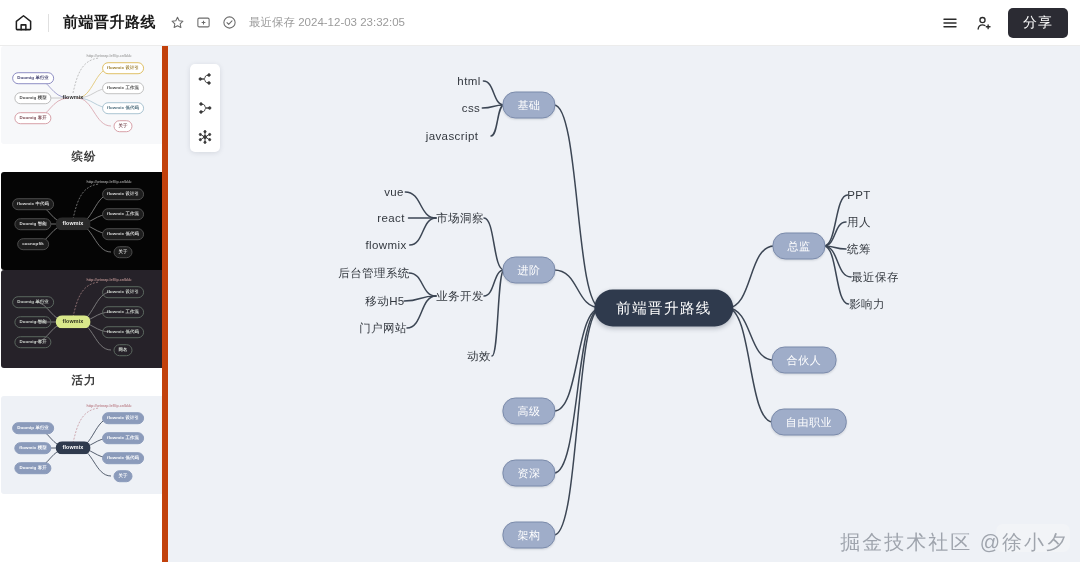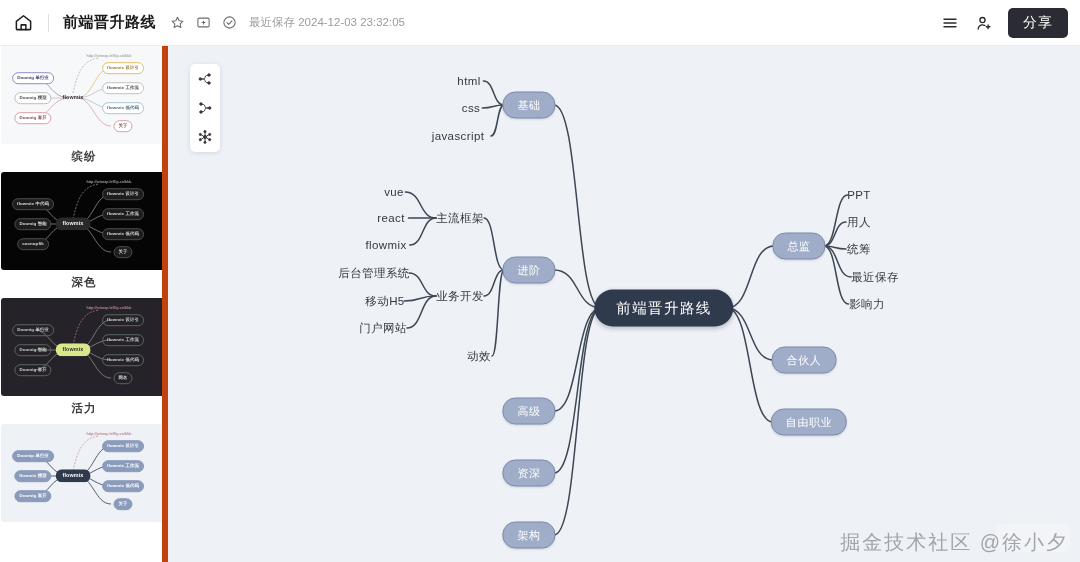--- a/index.html
+++ b/index.html
@@ -217,21 +217,20 @@
               <div class="mini-node" style="left: 32px; top: 32px; color: rgb(220, 220, 220); border: 0.6px solid rgb(76, 76, 76); background: rgb(29, 29, 29);">flowmix 中代码</div>
               <div class="mini-node" style="left: 32px; top: 52px; color: rgb(220, 220, 220); border: 0.6px solid rgb(76, 76, 76); background: rgb(29, 29, 29);">Doomig 智能</div>
               <div class="mini-node" style="left: 32px; top: 72px; color: rgb(220, 220, 220); border: 0.6px solid rgb(76, 76, 76); background: rgb(29, 29, 29);">cocnopfik</div>
               <div class="mini-node" style="left: 122px; top: 22px; color: rgb(220, 220, 220); border: 0.6px solid rgb(76, 76, 76); background: rgb(29, 29, 29);">flowmix 设计引</div>
               <div class="mini-node" style="left: 122px; top: 42px; color: rgb(220, 220, 220); border: 0.6px solid rgb(76, 76, 76); background: rgb(29, 29, 29);">flowmix 工作流</div>
               <div class="mini-node" style="left: 122px; top: 62px; color: rgb(220, 220, 220); border: 0.6px solid rgb(76, 76, 76); background: rgb(29, 29, 29);">flowmix 低代码</div>
               <div class="mini-node" style="left: 122px; top: 80px; color: rgb(220, 220, 220); border: 0.6px solid rgb(76, 76, 76); background: rgb(29, 29, 29);">关于</div>
               <div class="mini-node" style="left: 72px; top: 52px; background: rgb(42, 42, 42); color: rgb(242, 242, 242); font-size: 5.4px; padding: 3px 6px; border: 0.6px solid rgba(0, 0, 0, 0);">flowmix</div>
             </div>
           </div>
-          <div class="theme-label">深色</div>
         </div>
         <div class="theme-card">
           <div class="theme-thumb th-vital">
             <div class="mini">
               <svg viewBox="0 0 166 98" width="166" height="98">
                 <path d="M68,52 C50,52 48,32 34,32" fill="none" stroke="#8d8d8d" stroke-width="0.8"></path>
                 <path d="M68,52 C50,52 48,52 34,52" fill="none" stroke="#8d8d8d" stroke-width="0.8"></path>
                 <path d="M68,52 C50,52 48,72 34,72" fill="none" stroke="#8d8d8d" stroke-width="0.8"></path>
                 <path d="M76,52 C92,52 94,22 110,22" fill="none" stroke="#8d8d8d" stroke-width="0.8"></path>
                 <path d="M76,52 C92,52 94,42 110,42" fill="none" stroke="#8d8d8d" stroke-width="0.8"></path>
@@ -329,22 +328,22 @@
         <div class="node pill" style="left: 361px; top: 59px;">基础</div>
         <div class="node pill" style="left: 361px; top: 224px;">进阶</div>
         <div class="node pill" style="left: 361px; top: 365px;">高级</div>
         <div class="node pill" style="left: 361px; top: 427px;">资深</div>
         <div class="node pill" style="left: 361px; top: 489px;">架构</div>
         <div class="node pill" style="left: 631px; top: 200px;">总监</div>
         <div class="node pill" style="left: 636px; top: 314px;">合伙人</div>
         <div class="node pill" style="left: 641px; top: 376px;">自由职业</div>
         <div class="node leaf" style="left: 301px; top: 35px;">html</div>
         <div class="node leaf" style="left: 303px; top: 62px;">css</div>
-        <div class="node leaf" style="left: 290px; top: 90px;">javascript</div>
-        <div class="node leaf" style="left: 292px; top: 172px;">主流框架</div>
+        <div class="node leaf" style="left: 284px; top: 90px;">javascript</div>
+        <div class="node leaf" style="left: 292px; top: 172px;">市场洞察</div>
         <div class="node leaf" style="left: 226px; top: 146px;">vue</div>
         <div class="node leaf" style="left: 223px; top: 172px;">react</div>
         <div class="node leaf" style="left: 218px; top: 199px;">flowmix</div>
         <div class="node leaf" style="left: 292px; top: 250px;">业务开发</div>
         <div class="node leaf" style="left: 206px; top: 227px;">后台管理系统</div>
         <div class="node leaf" style="left: 217px; top: 255px;">移动H5</div>
         <div class="node leaf" style="left: 215px; top: 282px;">门户网站</div>
         <div class="node leaf" style="left: 311px; top: 310px;">动效</div>
         <div class="node leaf" style="left: 691px; top: 149px;">PPT</div>
         <div class="node leaf" style="left: 691px; top: 176px;">用人</div>

